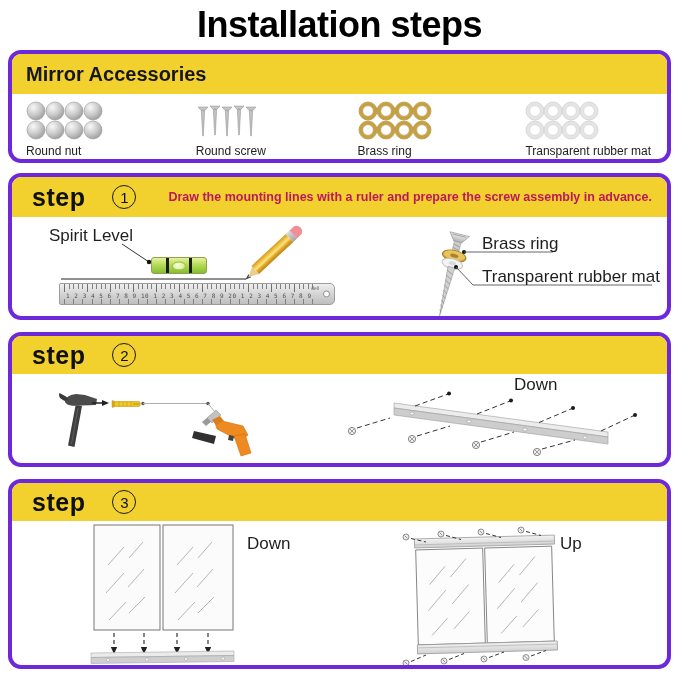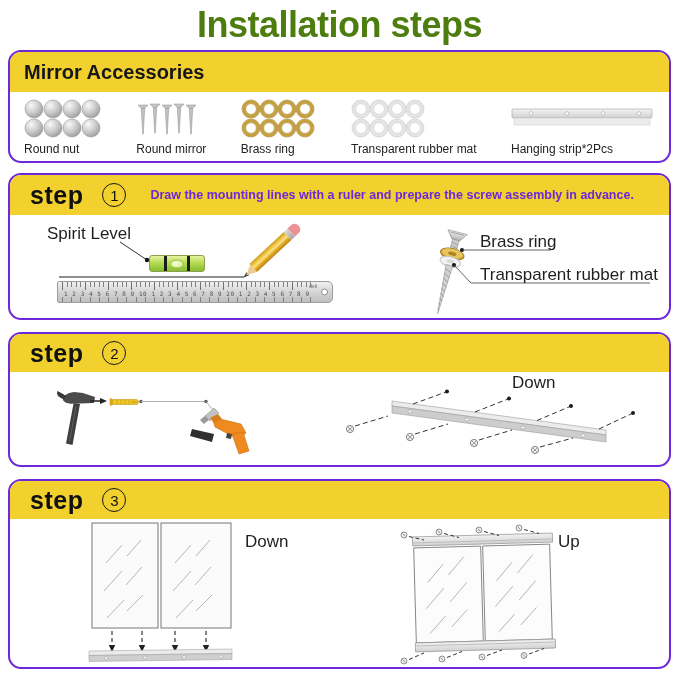--- a/index.html
+++ b/index.html
@@ -1,33 +1,33 @@
 <!DOCTYPE html>
 <html><head>
 <meta charset="utf-8">
 <style>
   * { margin:0; padding:0; box-sizing:border-box; }
   html,body { background:#fff; width:679px; font-family:"Liberation Sans", sans-serif; color:#1b1b1b; }
   .page { position:relative; width:679px; height:673px; overflow:hidden; background:#fff; }
 
-  .title { text-align:center; font-size:36px; font-weight:800; color:#4d7c0f; padding-top:4px; height:50px; letter-spacing:-0.5px; }
-
-  .section { position:relative; margin:0 8px; background:#fff; border:2px solid #6d28d9; border-radius:13px; overflow:hidden; }
+  .title { text-align:center; font-size:36px; font-weight:800; color:#000000; padding-top:4px; height:50px; letter-spacing:-0.5px; }
+
+  .section { position:relative; margin:0 8px; background:#fff; border:4px solid #6d28d9; border-radius:13px; overflow:hidden; }
   .section-header { background:#f2d02e; display:flex; align-items:center; }
   .acc-header { height:40px; padding-left:14px; font-size:20px; font-weight:700; color:#17171a; }
 
   .acc-body { height:71px; display:flex; justify-content:space-between; align-items:flex-start; padding:5px 16px 0 14px; }
   .acc-item { display:flex; flex-direction:column; }
   .acc-icon { height:44px; display:flex; align-items:center; }
   .acc-label { font-size:12px; color:#222; margin-top:1px; white-space:nowrap; }
 
-  .step-header { height:40px; padding-left:20px; gap:5px; }
+  .step-header { height:40px; padding-left:20px; gap:13px; }
   .step-word { font-size:25px; font-weight:800; color:#101010; letter-spacing:0.5px; }
   .step-num { width:24px; height:24px; border:1.6px solid #1a1a1a; border-radius:50%; display:inline-flex; align-items:center; justify-content:center; font-size:15px; color:#111; margin-left:14px; }
-  .step-instruction { font-size:12.5px; font-weight:600; color:#6d28d9; margin-left:19px; }
+  .step-instruction { font-size:12.5px; font-weight:600; color:#be185d; margin-left:19px; }
 
   .step-body { position:relative; }
   .layer { position:absolute; left:0; top:0; }
 
   .callout { position:absolute; font-size:17px; color:#1f1f1f; white-space:nowrap; }
 
   
   .spirit { position:absolute; left:139px; top:40px; width:56px; height:17px; border:1px solid #8fa04f; border-radius:3px;
             background:linear-gradient(180deg,#e6f2a0 0%,#b5dc55 45%,#86bd32 100%); }
   .spirit::before, .spirit::after { content:""; position:absolute; top:0; bottom:0; width:3px; background:#1c1c1c; }
@@ -139,21 +139,21 @@
       <div class="acc-item">
         <div class="acc-icon">
             <svg width="62" height="40" viewBox="0 0 62 40">
           <use href="#screw-sm" transform="translate(7,6)"></use>
               <use href="#screw-sm" transform="translate(19,5)"></use>
           <use href="#screw-sm" transform="translate(31,6)"></use>
               <use href="#screw-sm" transform="translate(43,5)"></use>
           <use href="#screw-sm" transform="translate(55,6)"></use>
             </svg>
           </div>
-        <div class="acc-label">Round mirror</div>
+        <div class="acc-label">Round screw</div>
       </div>
 
 
       <div class="acc-item">
         <div class="acc-icon">
             <svg width="76" height="40" viewBox="0 0 76 40">
           <use href="#ring-brass" transform="translate(10,10)"></use>
               <use href="#ring-brass" transform="translate(28,10)"></use>
           <use href="#ring-brass" transform="translate(46,10)"></use>
               <use href="#ring-brass" transform="translate(64,10)"></use>
@@ -175,35 +175,20 @@
               <use href="#ring-rubber" transform="translate(64,10)"></use>
           <use href="#ring-rubber" transform="translate(10,29)"></use>
               <use href="#ring-rubber" transform="translate(28,29)"></use>
           <use href="#ring-rubber" transform="translate(46,29)"></use>
               <use href="#ring-rubber" transform="translate(64,29)"></use>
             </svg>
           </div>
         <div class="acc-label">Transparent rubber mat</div>
       </div>
 
-      <div class="acc-item">
-        <div class="acc-icon">
-            <svg width="142" height="26" viewBox="0 0 142 26">
-          <rect x="1" y="3" width="140" height="9" rx="1" fill="url(#gStrip)" stroke="#adadad" stroke-width="0.7"></rect>
-          <rect x="3" y="12" width="136" height="7" fill="#ececec" stroke="#c6c6c6" stroke-width="0.5"></rect>
-          <g fill="#fff" stroke="#999" stroke-width="0.5">
-            <circle cx="20" cy="7.5" r="1.8"></circle>
-                <circle cx="56" cy="7.5" r="1.8"></circle>
-                <circle cx="92" cy="7.5" r="1.8"></circle>
-                <circle cx="128" cy="7.5" r="1.8"></circle>
-          </g>
-            </svg>
-          </div>
-        <div class="acc-label">Hanging strip*2Pcs</div>
-      </div>
 
     </div>
   </div>
 
   <div class="gap10"></div>
 
   <div class="section" style="height:147px">
     <div class="section-header step-header">
       <span class="step-word">step</span>
       <span class="step-num">1</span>

